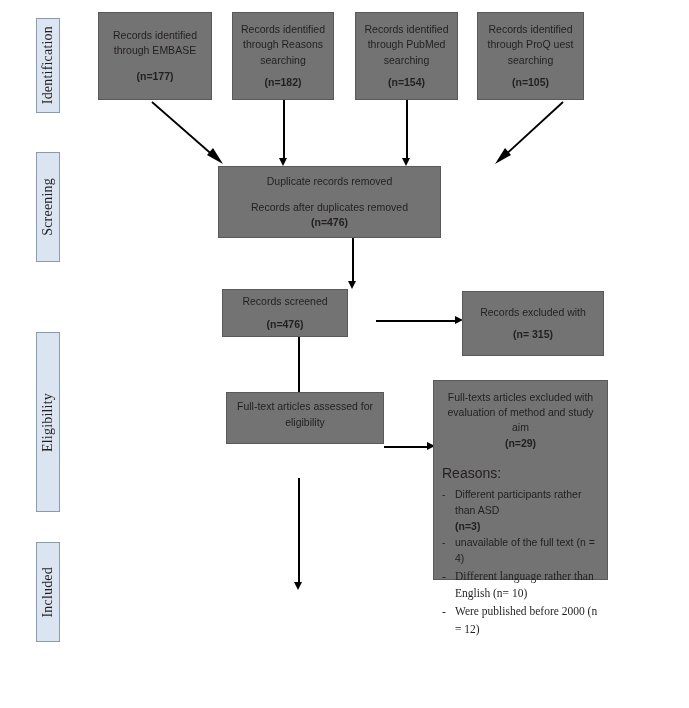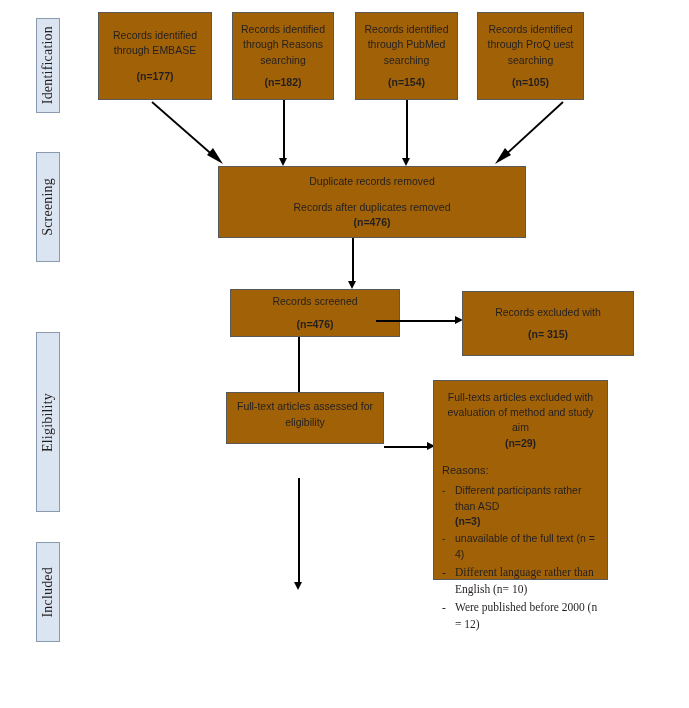--- a/index.html
+++ b/index.html
@@ -35,21 +35,21 @@
     font-family: "Liberation Serif", serif;
     font-size: 14px;
     letter-spacing: 0.2px;
     color: #231f20;
     white-space: nowrap;
   }
 
   
   .node {
     position: absolute;
-    background: #a16207;
+    background: #737373;
     border: 1px solid #595959;
     box-sizing: border-box;
     display: flex;
     flex-direction: column;
     align-items: center;
     justify-content: center;
     text-align: center;
     font-size: 10.5px;
     line-height: 1.45;
     color: #231f20;
@@ -65,21 +65,21 @@
     align-items: stretch;
     text-align: left;
     justify-content: flex-start;
     padding: 9px 8px 6px 8px;
   }
   .node.left-align .center-ln { text-align: center; }
 
   .reasons-label {
     margin-top: 12px;
     margin-bottom: 4px;
-    font-size: 11px;
+    font-size: 14px;
   }
   .reason-row {
     display: flex;
     font-size: 10.5px;
     line-height: 1.5;
     margin-bottom: 1px;
   }
   .reason-row .dash {
     width: 13px;
     flex: 0 0 13px;
@@ -180,40 +180,40 @@
   <div class="arrow-down" style="left:279px; top:158px;"></div>
 
   <div class="vline" style="left:406px; top:100px; height:60px;"></div>
   <div class="arrow-down" style="left:402px; top:158px;"></div>
 
   <svg class="diag" style="left:492px; top:100px; width:75px; height:68px;">
     <line x1="71" y1="2" x2="10" y2="58" stroke="#000" stroke-width="1.8"></line>
     <polygon points="3,64 19,55 13,48" fill="#000"></polygon>
   </svg>
 
-  <div class="node" style="left:218px; top:166px; width:308px; height:72px;">
+  <div class="node" style="left:218px; top:166px; width:223px; height:72px;">
     <span class="ln">Duplicate records removed</span>
     <span class="gap-md"></span>
     <span class="ln">Records after duplicates removed</span>
     <span class="ln b">(n=476)</span>
   </div>
 
   <div class="vline" style="left:352px; top:238px; height:45px;"></div>
   <div class="arrow-down" style="left:348px; top:281px;"></div>
 
-  <div class="node" style="left:230px; top:289px; width:170px; height:48px;justify-content:center;">
+  <div class="node" style="left:222px; top:289px; width:126px; height:48px;justify-content:center;">
     <span class="ln">Records screened</span>
     <span class="gap-sm"></span>
     <span class="ln b">(n=476)</span>
   </div>
 
   <div class="hline" style="left:376px; top:320px; width:82px;"></div>
   <div class="arrow-right" style="left:455px; top:316px;"></div>
 
-  <div class="node" style="left:462px; top:291px; width:172px; height:65px;">
+  <div class="node" style="left:462px; top:291px; width:142px; height:65px;">
     <span class="ln">Records excluded with</span>
     <span class="gap-sm"></span>
     <span class="ln b">(n= 315)</span>
   </div>
 
   <div class="vline" style="left:298px; top:337px; height:73px;"></div>
   <div class="arrow-down" style="left:294px; top:408px;"></div>
 
   <div class="node" style="left:226px; top:392px; width:158px; height:52px;">
     <span class="ln">Full-text articles assessed for</span>

